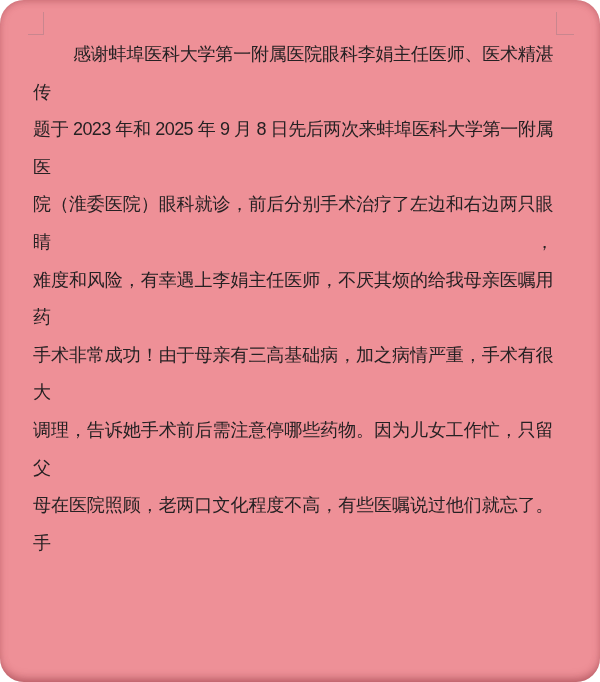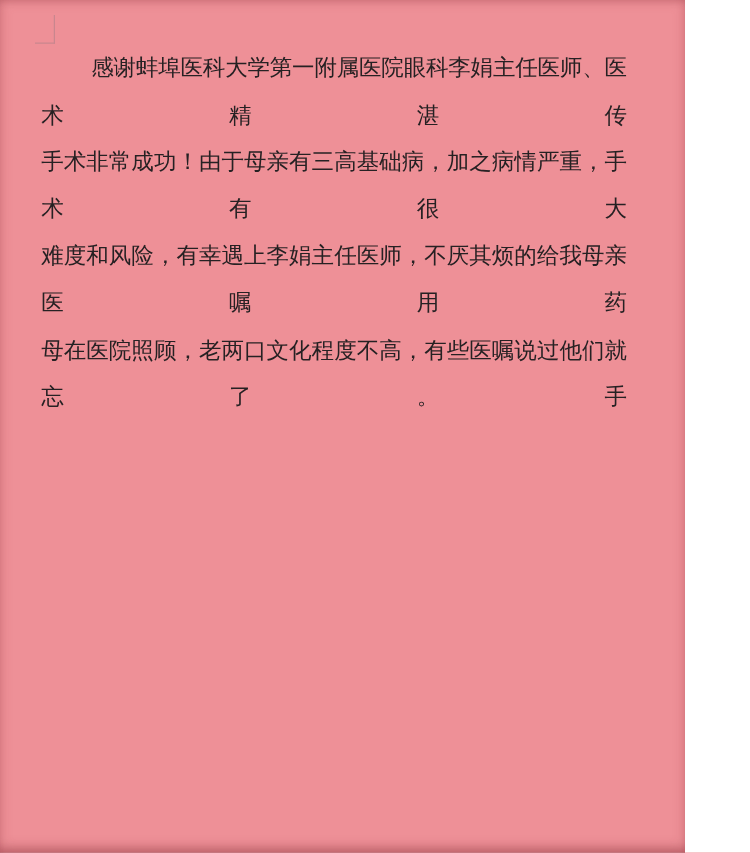--- a/index.html
+++ b/index.html
@@ -2,27 +2,28 @@
 <html lang="zh"><head>
 <meta charset="utf-8">
 <style>
   html, body { margin: 0; padding: 0; }
   body {
     font-family: "Liberation Sans", "DejaVu Sans", sans-serif;
     width: 600px;
   }
   .page {
     position: relative;
-    width: 548px;
+    width: 600px;
     height: 682px;
     overflow: hidden;
     box-shadow:
       inset 0 4px 6px -3px rgba(140, 50, 60, 0.30),
       inset 0 -7px 9px -4px rgba(140, 50, 60, 0.50),
       inset 0 0 10px rgba(150, 60, 70, 0.18);
+    border-radius: 24px;
   }
   
   .corner-mark { position: absolute; top: 12px; width: 15px; height: 22px; }
   .corner-mark.left  { left: 28px;  border-right: 1px solid; border-bottom: 1px solid; }
   .corner-mark.right { left: 556px; width: 17px; border-left: 1px solid; border-bottom: 1px solid; }
   .content {
     position: absolute;
     left: 33px;
     right: 47px;
     top: 36px;
@@ -41,18 +42,21 @@
 </style>
 </head>
 <body>
 
 <div class="page" style="background: rgb(238, 144, 151); color: rgb(38, 33, 35);">
   <div class="corner-mark left" style="border-color: rgb(201, 134, 142);"></div>
   <div class="corner-mark right" style="border-color: rgb(201, 134, 142);"></div>
 
   <div class="content">
     <div class="line indent justify">感谢蚌埠医科大学第一附属医院眼科李娟主任医师、医术精湛传</div>
+    <div class="line justify">题于 2023 年和 2025 年 9 月 8 日先后两次来蚌埠医科大学第一附属医</div>
+    <div class="line justify">院（淮委医院）眼科就诊，前后分别手术治疗了左边和右边两只眼睛，</div>
+    <div class="line justify">难度和风险，有幸遇上李娟主任医师，不厌其烦的给我母亲医嘱用药</div>
     <div class="line justify">手术非常成功！由于母亲有三高基础病，加之病情严重，手术有很大</div>
-    <div class="line justify">难度和风险，有幸遇上李娟主任医师，不厌其烦的给我母亲医嘱用药</div>
+    <div class="line justify">调理，告诉她手术前后需注意停哪些药物。因为儿女工作忙，只留父</div>
     <div class="line justify">母在医院照顾，老两口文化程度不高，有些医嘱说过他们就忘了。手</div>
 
   </div>
 </div>
 
 </body></html>

